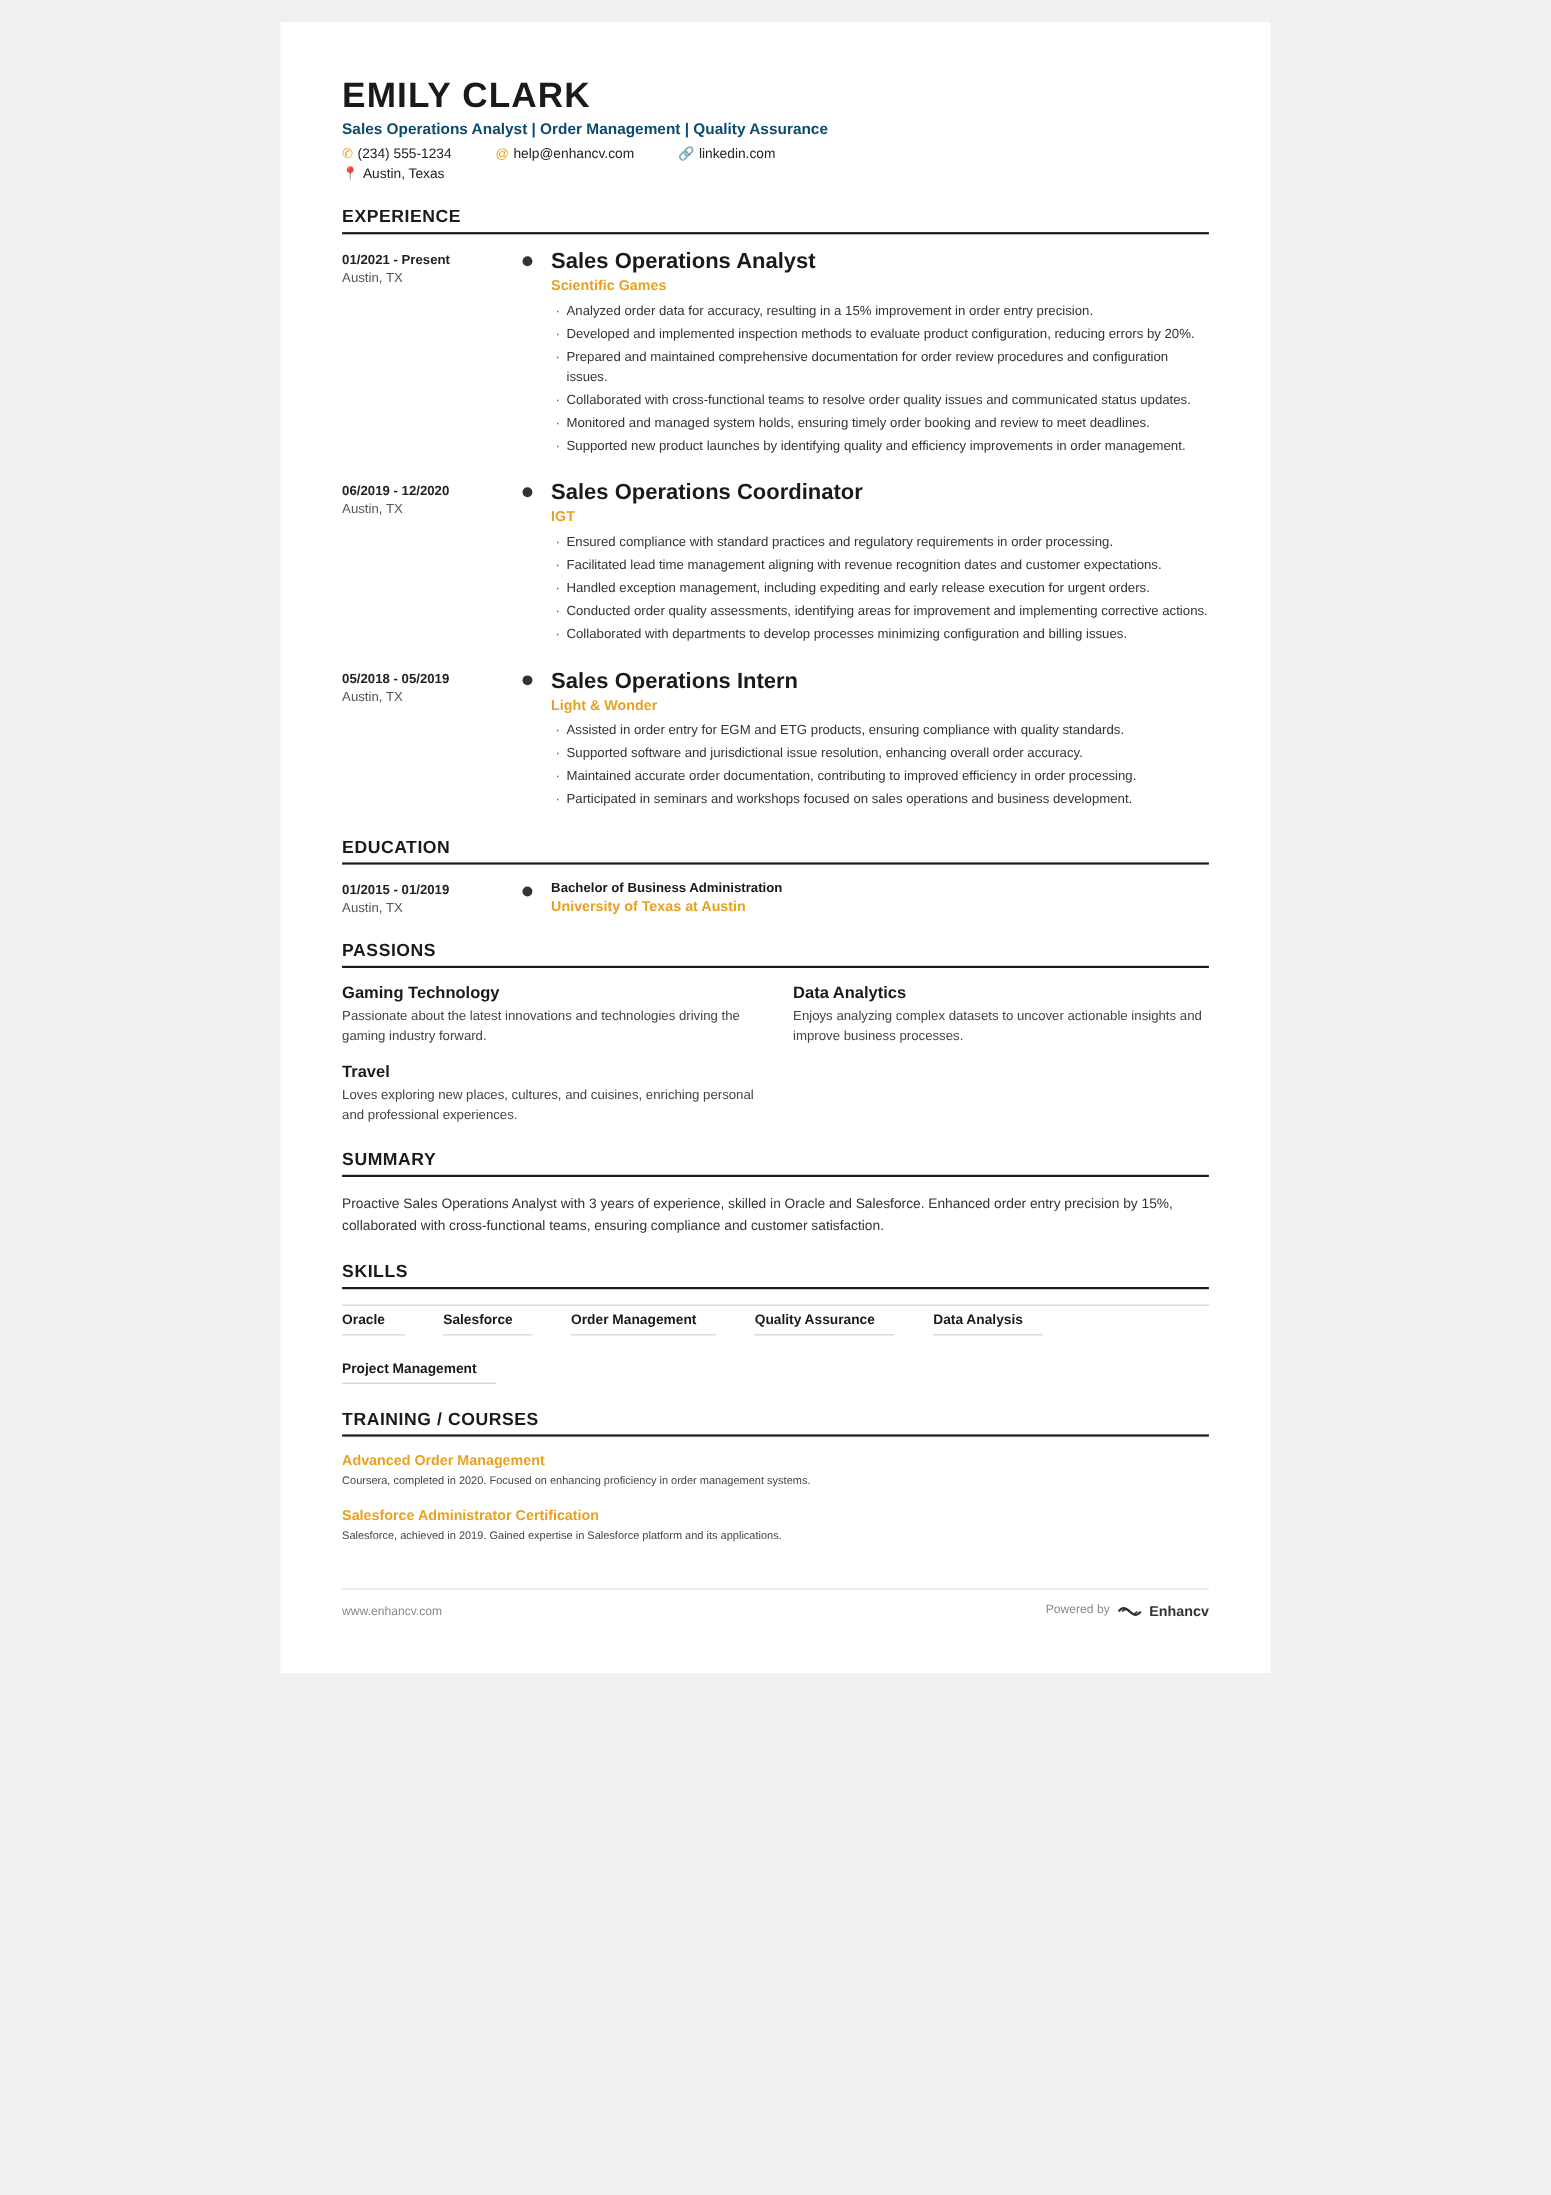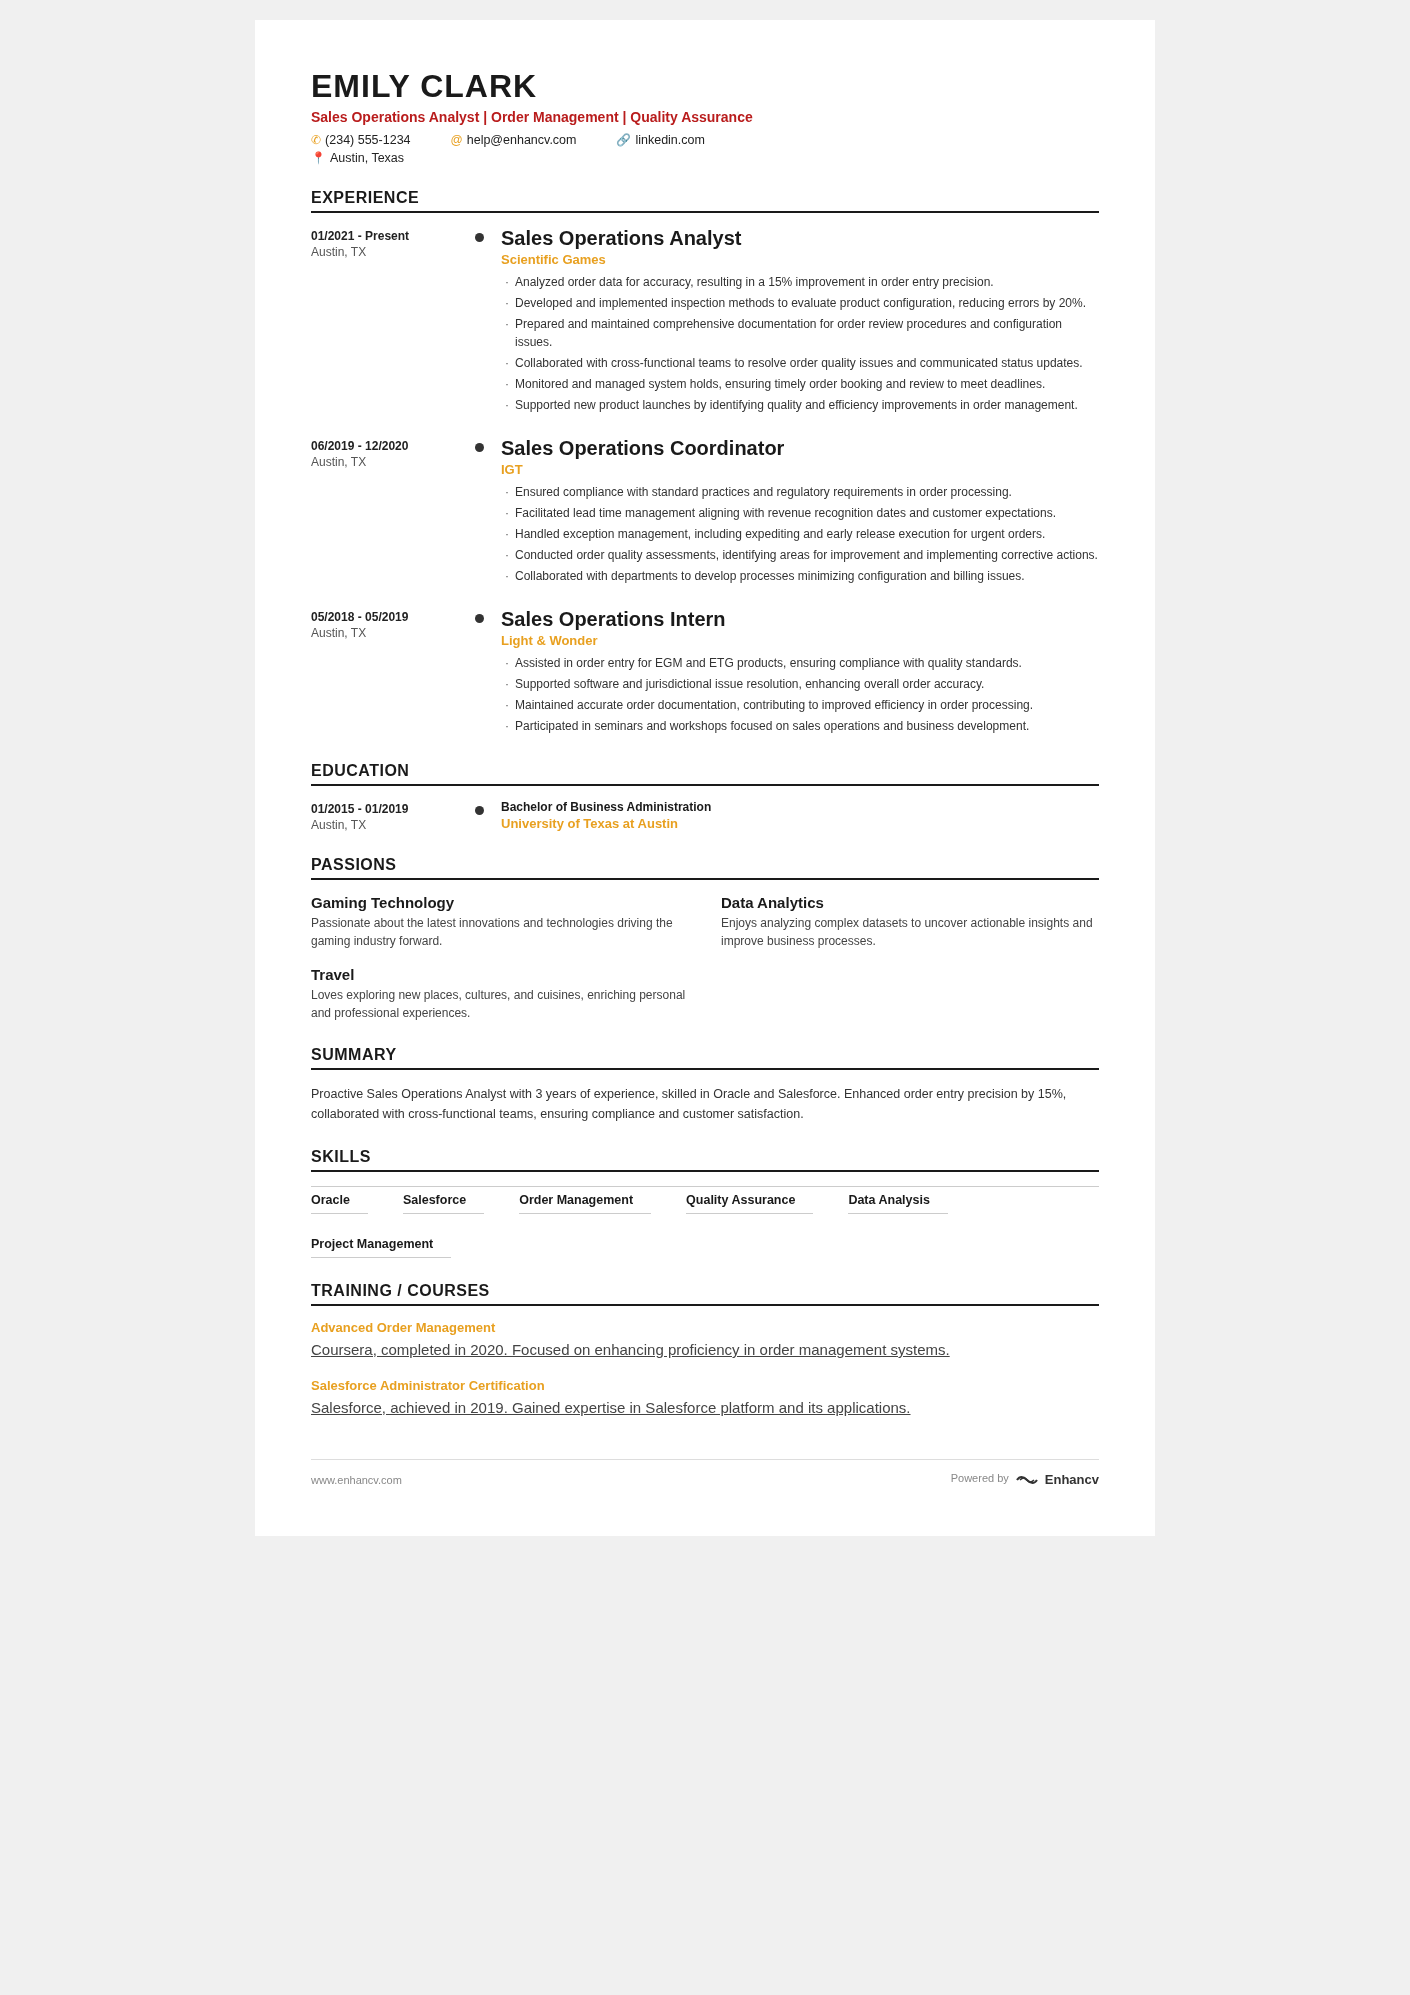--- a/index.html
+++ b/index.html
@@ -22,21 +22,21 @@
       font-size: 32px;
       font-weight: 900;
       color: #1a1a1a;
       letter-spacing: 1px;
       text-transform: uppercase;
       margin-bottom: 4px;
     }
     .header-title {
       font-size: 14px;
       font-weight: 700;
-      color: #b91c1c;
+      color: #0c4a6e;
       margin-bottom: 8px;
     }
     .header-contacts {
       display: flex;
       gap: 40px;
       font-size: 12.5px;
       color: #222;
       margin-bottom: 4px;
     }
     .header-contact-item {
@@ -235,24 +235,23 @@
       grid-template-columns: 1fr;
       gap: 16px 32px;
     }
     .training-title {
       font-size: 13px;
       font-weight: 700;
       color: #e8a020;
       margin-bottom: 4px;
     }
     .training-desc {
-      font-size: 15px;
+      font-size: 10px;
       color: #444;
       line-height: 1.5;
-      text-decoration: underline;
     }
 
     
     .footer {
       margin-top: 40px;
       display: flex;
       justify-content: space-between;
       align-items: center;
       border-top: 1px solid #ddd;
       padding-top: 12px;

